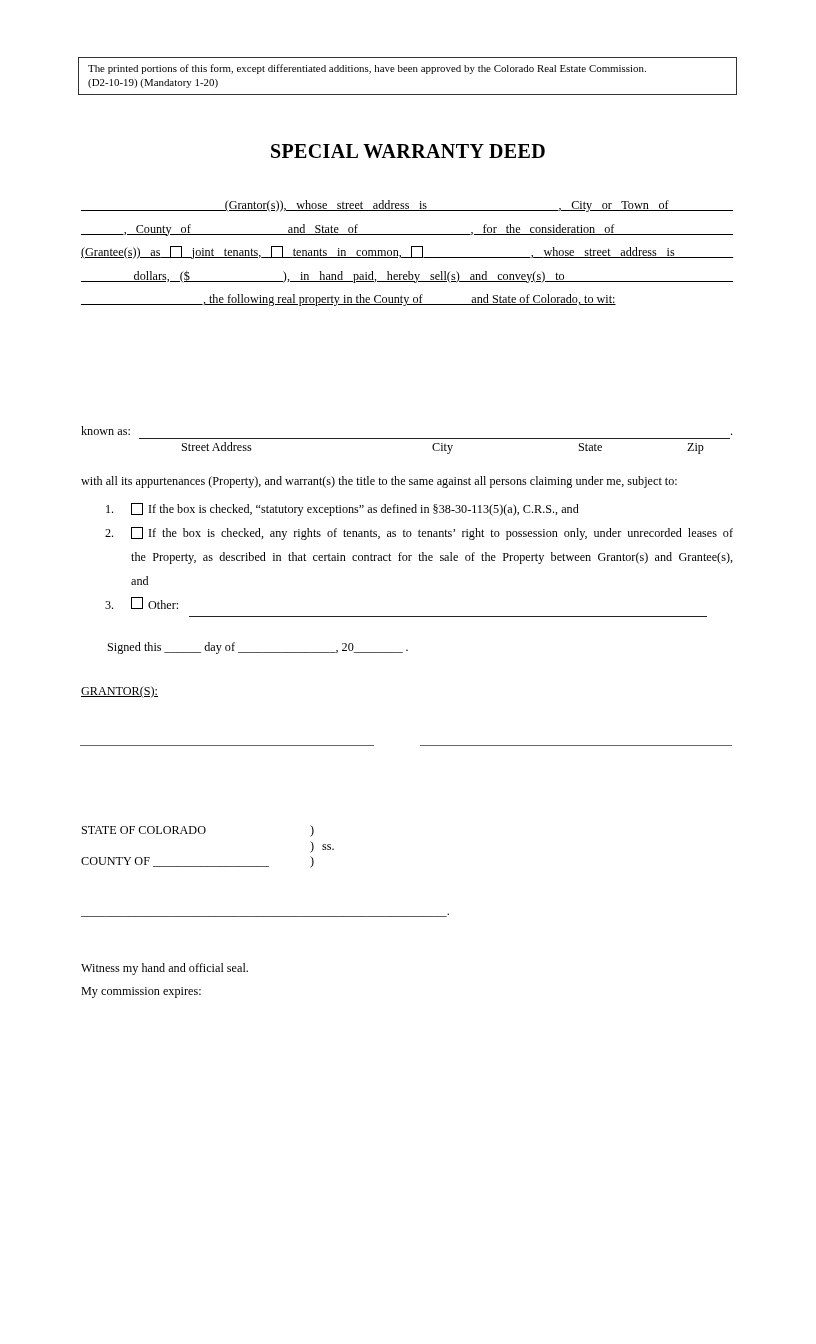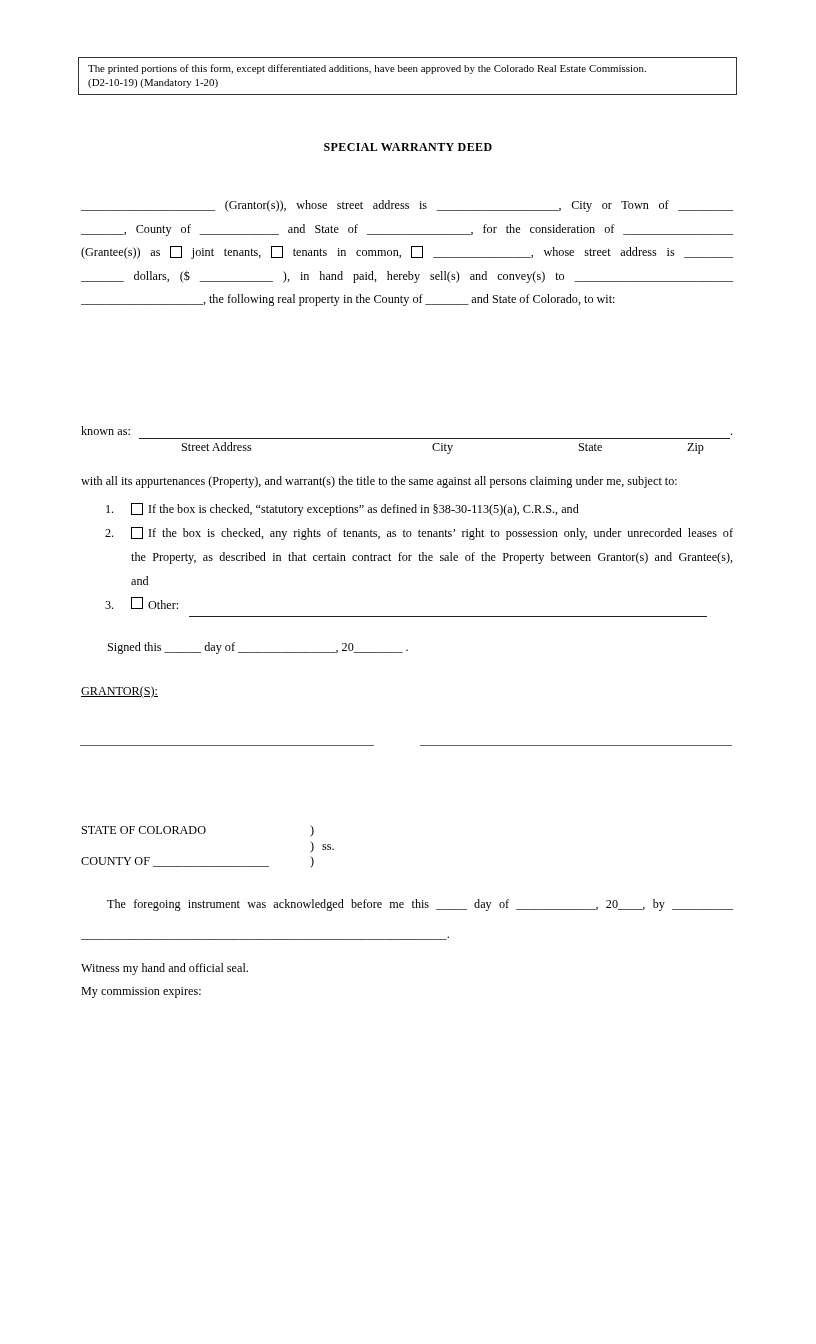--- a/index.html
+++ b/index.html
@@ -9,24 +9,24 @@
     font-family:"Liberation Serif","DejaVu Serif",serif;
     font-size:12.2px; color:#000; overflow:hidden;padding-left:40px;
   }
   .notice-box {
     position:absolute; left:78px; top:57px; width:659px;
     border:1.5px solid #333; padding:3px 8px 5px 9px;
     font-size:10.9px; line-height:14px;
   }
   .doc-title {
     position:absolute; left:0; top:140px; width:100%;
-    text-align:center; font-size:12px; font-weight:bold; letter-spacing:0.4px;
+    text-align:center; font-size:20px; font-weight:bold; letter-spacing:0.4px;
   }
   .deed-para { position:absolute; left:81px; top:194px; width:652px; line-height:23.5px; }
-  .pline { text-align:justify; text-align-last:justify; white-space:nowrap; }
+  .pline { text-align:justify; text-align-last:justify; white-space:nowrap;text-decoration:underline; }
   .pline.left { text-align:justify; text-align-last:left; }
   .cb {
     display:inline-block; width:12px; height:12px;
     border:1px solid #000; vertical-align:-2px; background:#fff;
   }
   .known-as { position:absolute; left:81px; top:424px; width:652px; }
   .ka-row { display:flex; align-items:flex-start; white-space:nowrap; }
   .ka-line { flex:1; border-bottom:1px solid #222; height:13px; margin-left:8px; align-self:flex-end; }
   .ka-labels { position:relative; height:16px; margin-top:1px; }
   .ka-labels span { position:absolute; top:0;margin-left:16px; }
@@ -132,21 +132,20 @@
       <span class="sb-paren">)</span>
       <span class="sb-ss">ss.</span>
     </div>
     <div class="sb-row">
       <span>COUNTY OF ___________________</span>
       <span class="sb-paren">)</span>
     </div>
   </div>
 
   <div class="ack">
-    <div class="ack-l1">The foregoing instrument was acknowledged before me this _____ day of _____________, 20____, by __________</div>
     <div class="ack-l2">____________________________________________________________.</div>
   </div>
 
   <div class="witness">Witness my hand and official seal.</div>
   <div class="commission">My commission expires:</div>
 
   <div class="notary">
     <div class="notary-line"></div>
     <div class="notary-label">Notary Public</div>
   </div>

